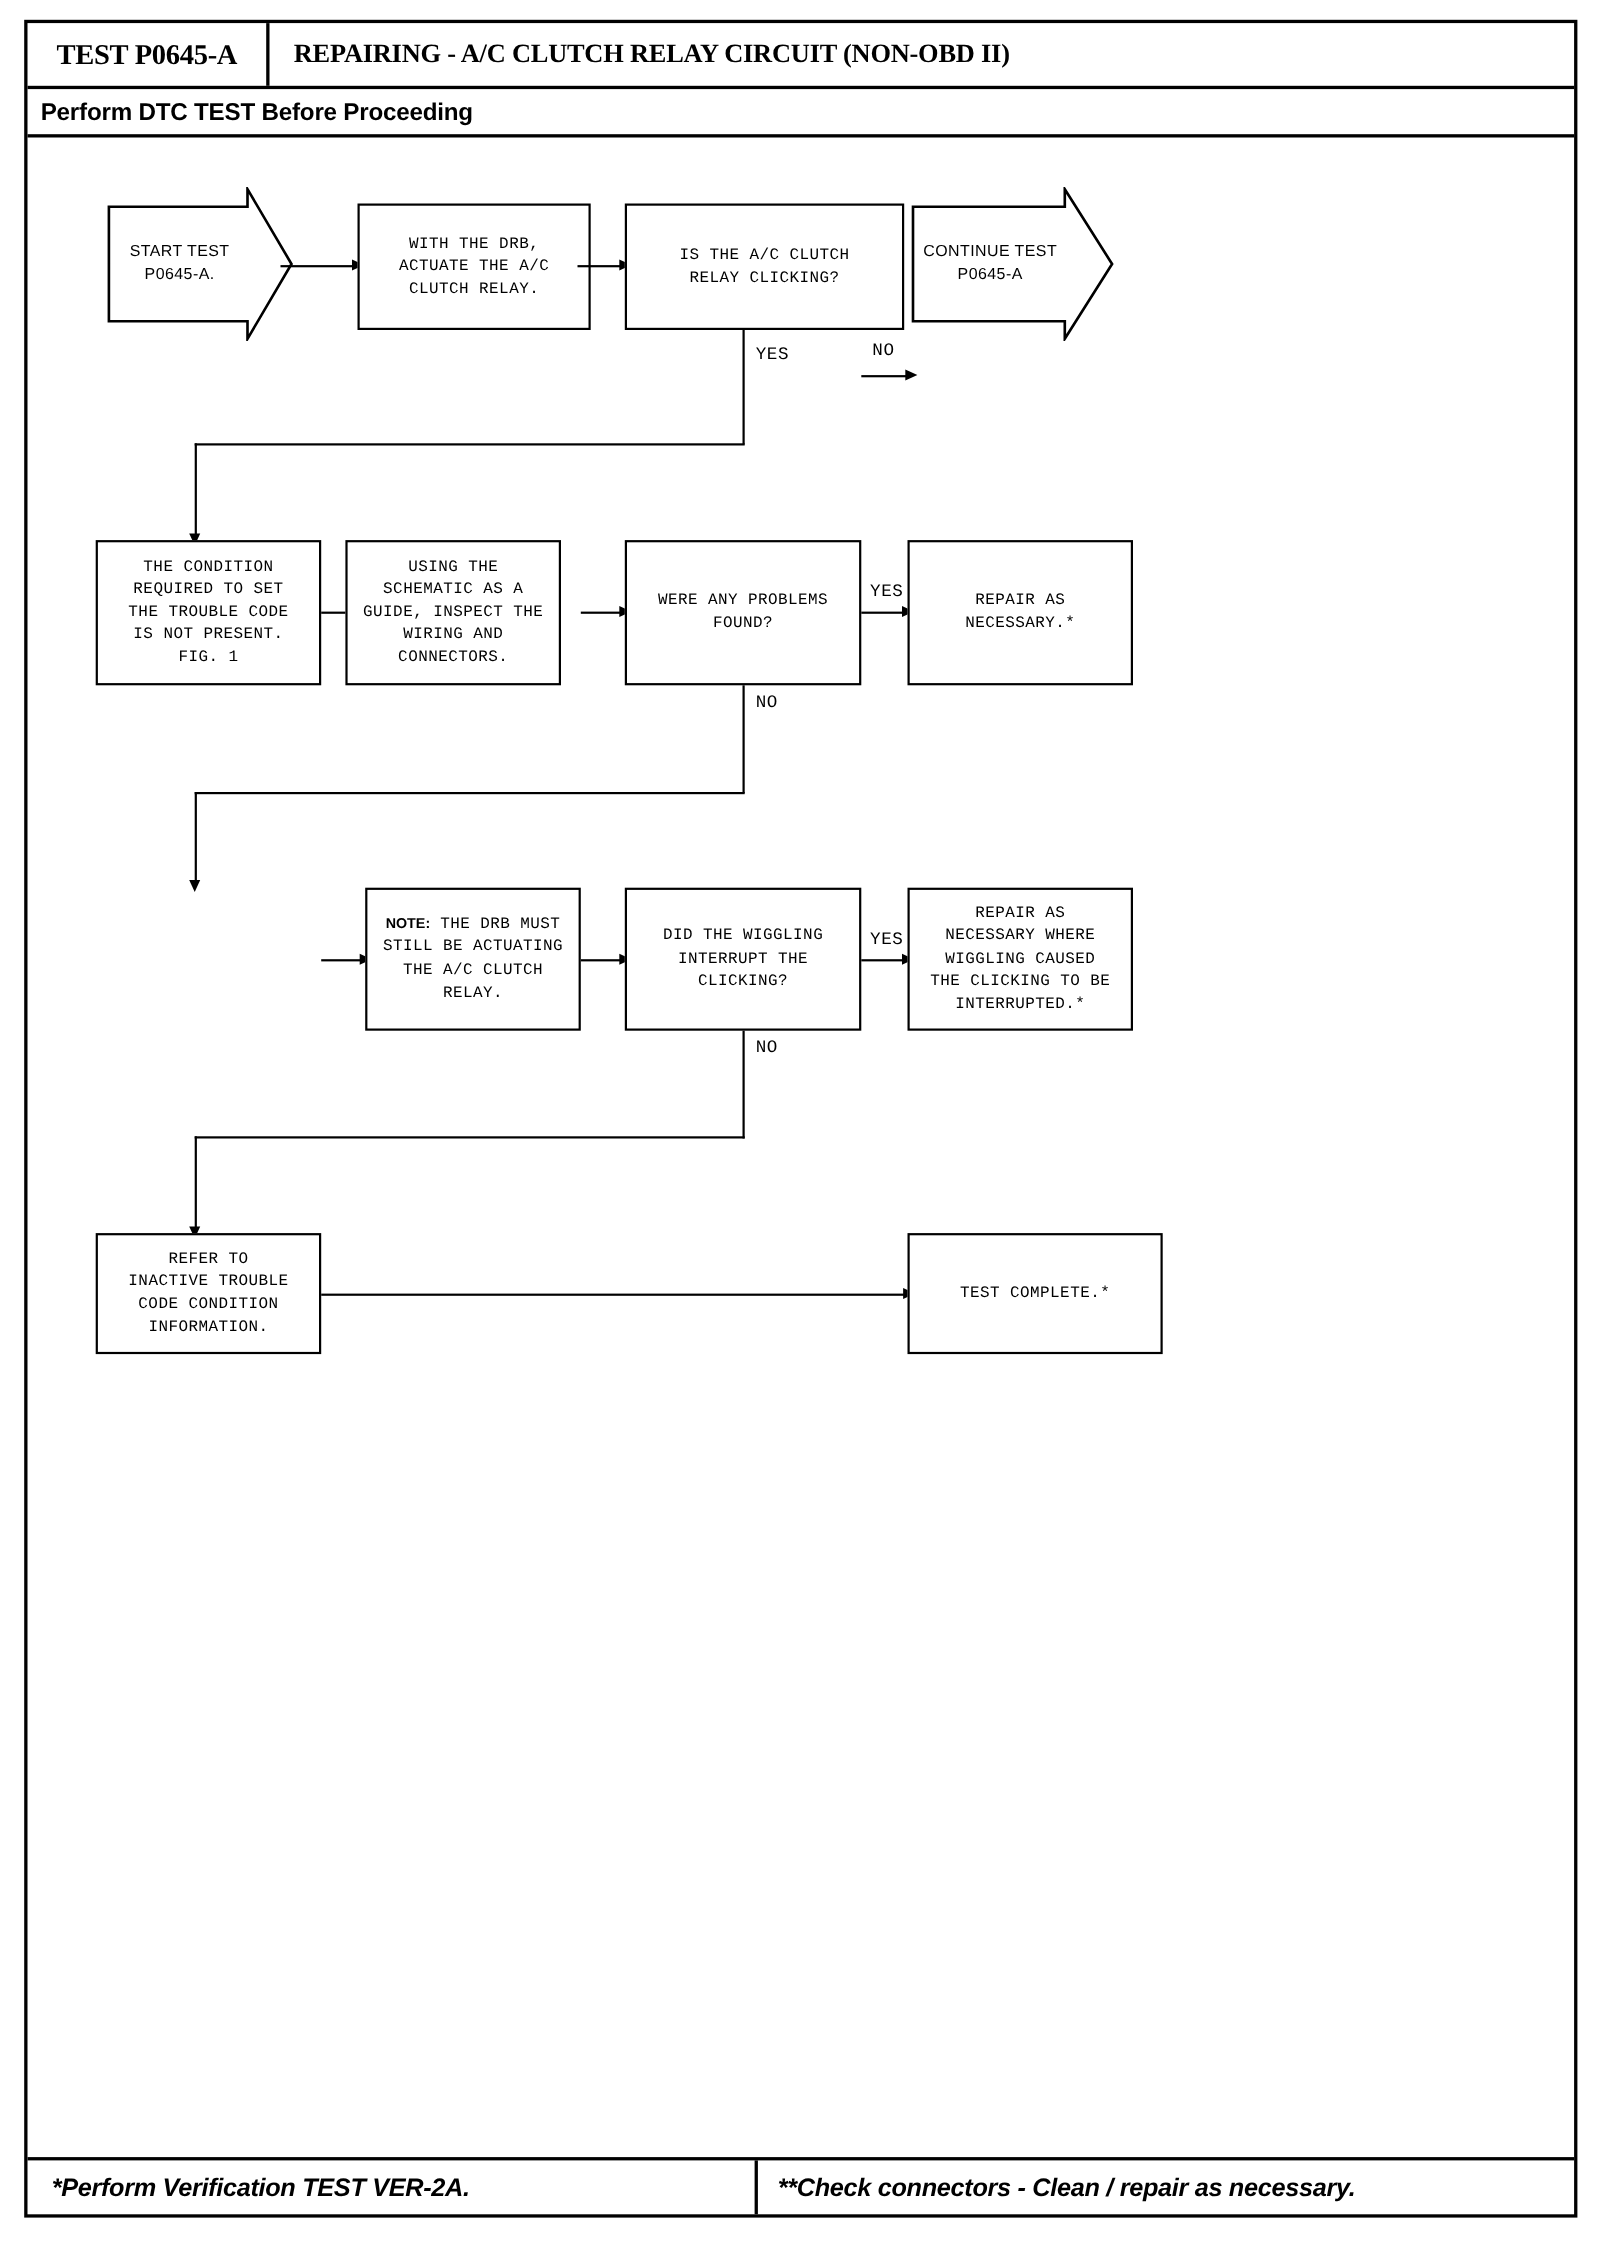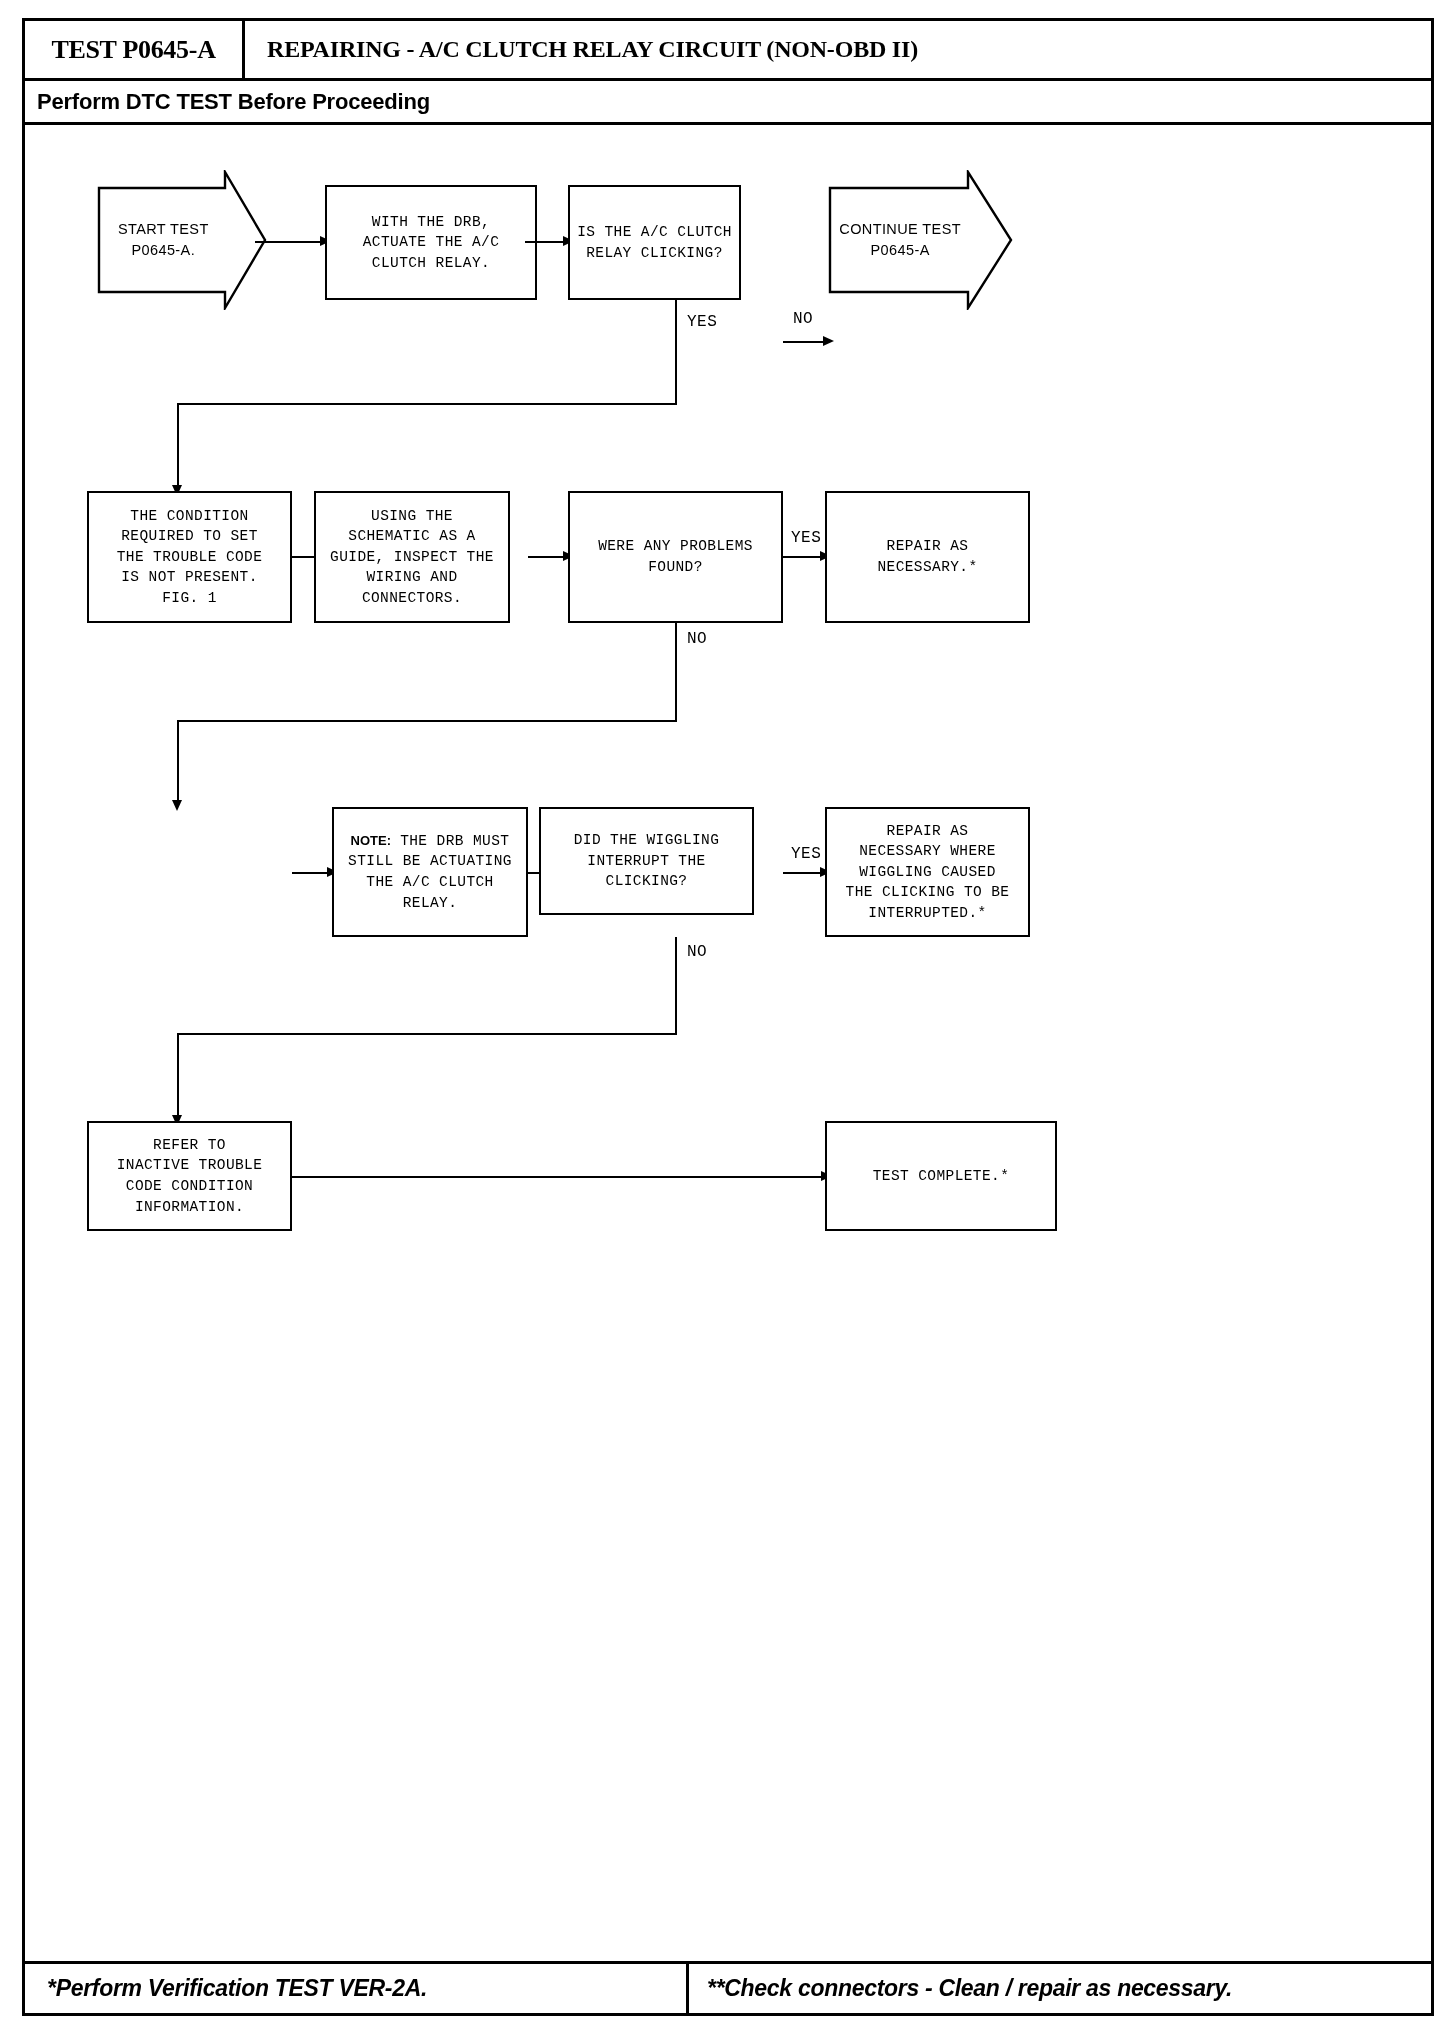--- a/index.html
+++ b/index.html
@@ -162,21 +162,21 @@
       <div class="hline" style="left:230px; top:116px; width:67px;"></div>
       <div class="arrow-r" style="left:295px; top:111px;"></div>
 
       <div class="node" style="left:300px; top:60px; width:212px; height:115px;">WITH THE DRB,
 ACTUATE THE A/C
 CLUTCH RELAY.</div>
 
       <div class="hline" style="left:500px; top:116px; width:40px;"></div>
       <div class="arrow-r" style="left:538px; top:111px;"></div>
 
-      <div class="node" style="left:543px; top:60px; width:173px; height:115px;">IS THE A/C CLUTCH
+      <div class="node" style="left:543px; top:60px; width:254px; height:115px;">IS THE A/C CLUTCH
 RELAY CLICKING?</div>
 
       <div class="elabel" style="left:768px; top:185px;">NO</div>
       <div class="hline" style="left:758px; top:216px; width:44px;"></div>
       <div class="arrow-r" style="left:798px; top:211px;"></div>
 
       <div class="arrowbox leftpad" style="left:803px; top:45px; width:185px; height:140px;">
         <svg width="185" height="140" viewBox="0 0 185 140">
           <polygon points="2,18 140,18 140,2 183,70 140,138 140,122 2,122" fill="#fff" stroke="#000" stroke-width="2.4" stroke-linejoin="miter"></polygon>
         </svg>
@@ -229,21 +229,21 @@
       <div class="arrow-r" style="left:302px; top:742px;"></div>
 
       <div class="node" style="left:307px; top:682px; width:196px; height:130px;"><span><span class="note-lbl">NOTE:</span><span> THE DRB MUST
 STILL BE ACTUATING
 THE A/C CLUTCH
 RELAY.</span></span></div>
 
       <div class="hline" style="left:503px; top:747px; width:38px;"></div>
       <div class="arrow-r" style="left:538px; top:742px;"></div>
 
-      <div class="node" style="left:514px; top:682px; width:215px; height:108px;">DID THE WIGGLING
+      <div class="node" style="left:543px; top:682px; width:215px; height:130px;">DID THE WIGGLING
 INTERRUPT THE
 CLICKING?</div>
 
       <div class="elabel" style="left:766px; top:720px;">YES</div>
       <div class="hline" style="left:758px; top:747px; width:40px;"></div>
       <div class="arrow-r" style="left:795px; top:742px;"></div>
 
       <div class="node" style="left:800px; top:682px; width:205px; height:130px;">REPAIR AS
 NECESSARY WHERE
 WIGGLING CAUSED

